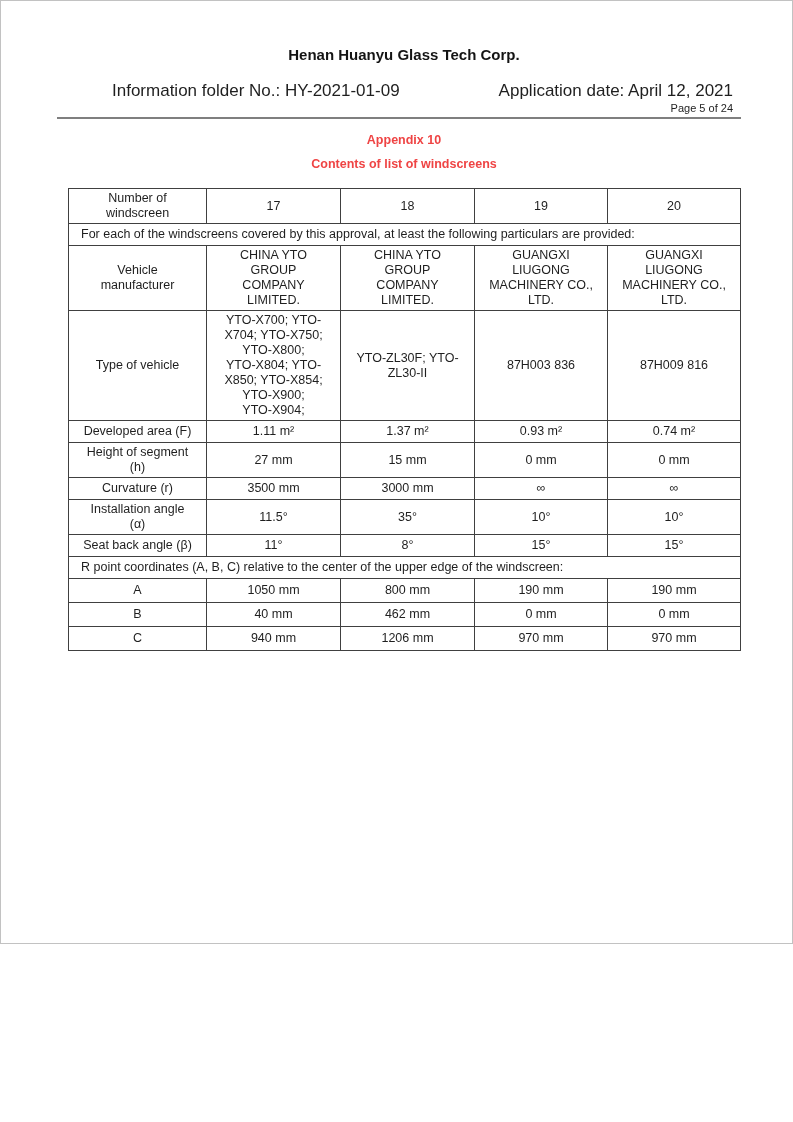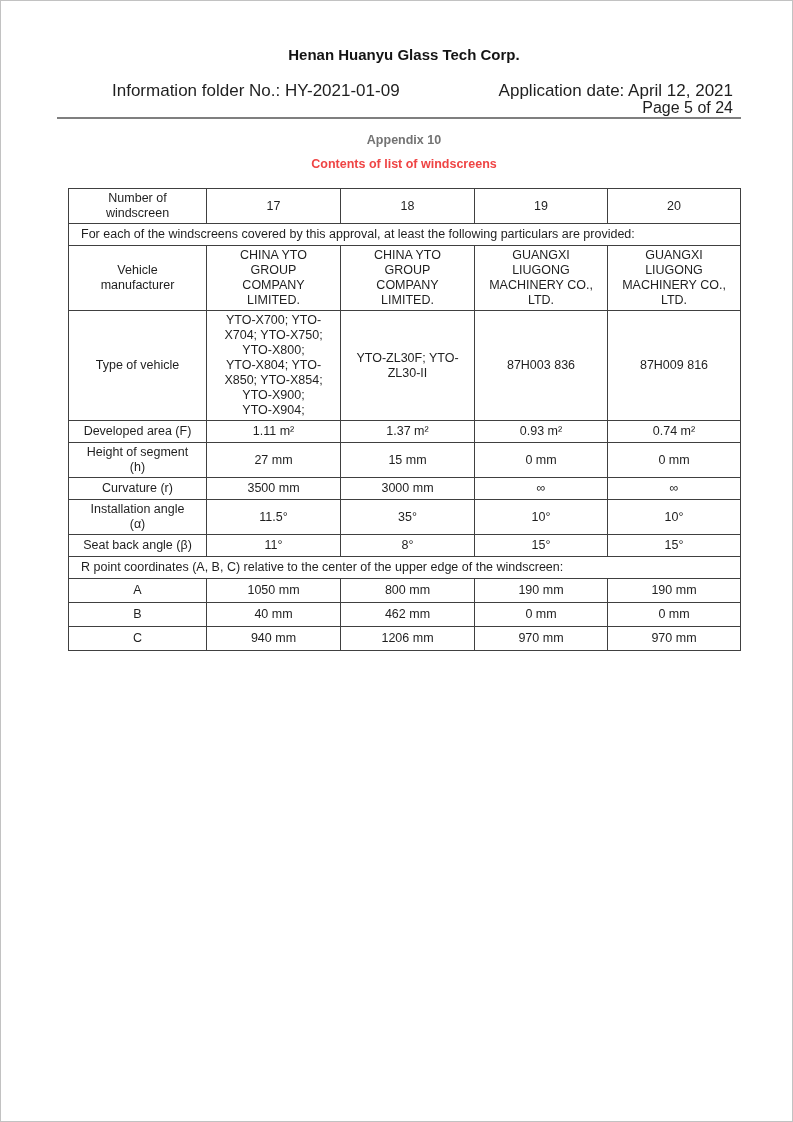--- a/index.html
+++ b/index.html
@@ -1,18 +1,18 @@
 <!DOCTYPE html>
 <html><head>
 <meta charset="utf-8">
 <style>
   html,body{margin:0;padding:0;background:#ffffff;}
   .page{
     position:relative;
-    width:793px;height:1122px;
+    width:793px;height:944px;
     box-sizing:border-box;
     background:#ffffff;
     border:1px solid #c2c2c2;
     overflow:hidden;
     font-family:"Liberation Sans", sans-serif;
     color:#1f1f1f;
   }
   .content{margin-left:67px;width:672px;}
   .doc-title{
     margin-top:44px;
@@ -20,23 +20,23 @@
     font-size:15px;line-height:19px;font-weight:bold;
     color:#141414;
   }
   .info-row{
     display:flex;justify-content:space-between;align-items:flex-start;
     margin-top:19px;
     font-size:17px;line-height:16px;
   }
   .info-left{padding-left:44px;}
   .info-right{text-align:center;padding-right:7px;}
-  .page-line{text-align:right;padding-right:7px;font-size:16px;line-height:16px;margin-top:1px;}
+  .page-line{text-align:right;padding-right:7px;font-size:11px;line-height:16px;margin-top:1px;}
   .divider{height:2px;background:#7f7f7f;margin-top:1px;margin-left:-11px;width:684px;}
-  .appendix-title{margin-top:13px;text-align:center;font-size:12.5px;line-height:16px;font-weight:bold;color:#737373;}
+  .appendix-title{margin-top:13px;text-align:center;font-size:12.5px;line-height:16px;font-weight:bold;color:#ef4444;}
   .doc-subtitle{margin-top:8px;text-align:center;font-size:12.5px;line-height:16px;font-weight:bold;color:#ef4444;}
   table.ws{
     margin-top:16px;
     width:672px;
     border-collapse:collapse;
     table-layout:fixed;
   }
   table.ws td{
     border:1px solid #404040;
     font-size:12.5px;line-height:15px;

